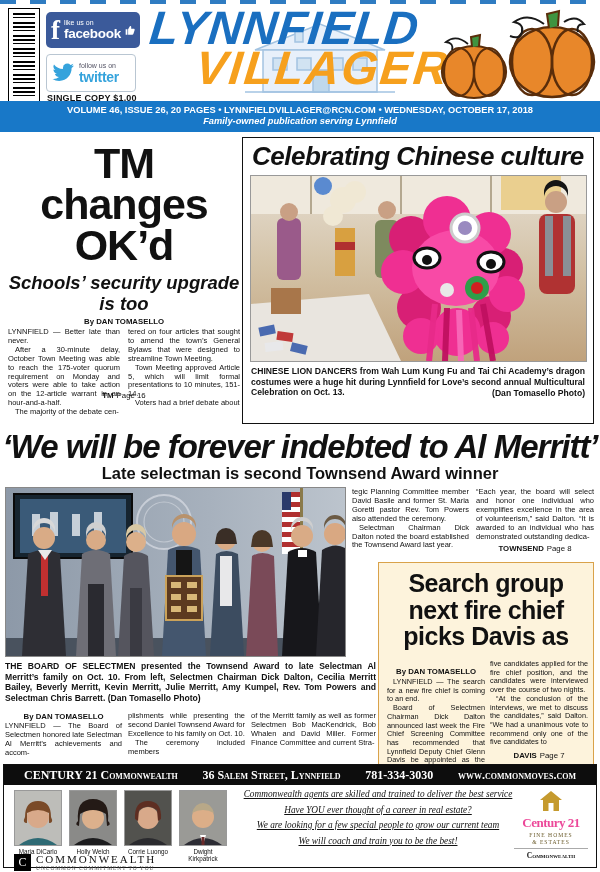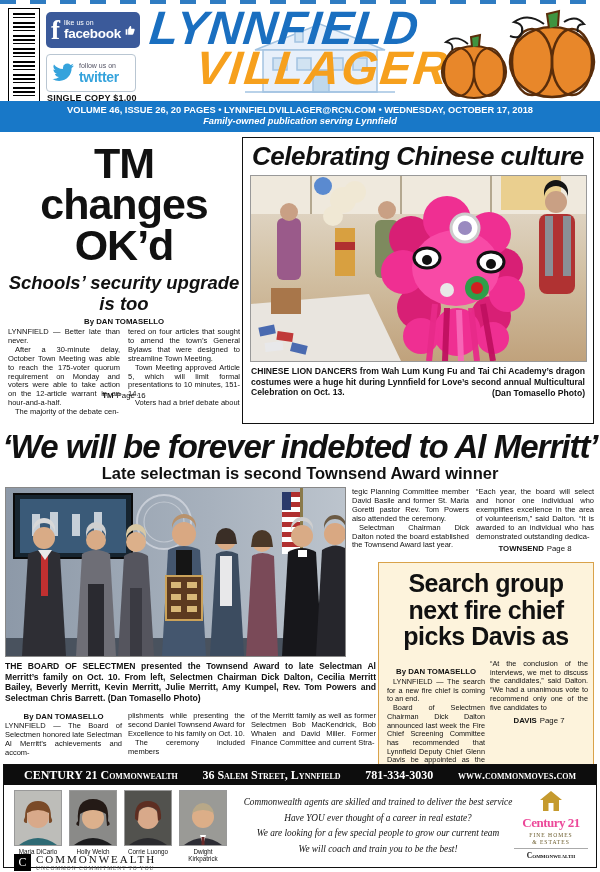--- a/index.html
+++ b/index.html
@@ -84,21 +84,21 @@
 
   
   .ad-box{left:3px;top:764px;width:594px;height:104px;border:1.5px solid #111;box-sizing:border-box;background:#fff;}
   .c21bar{position:absolute;left:0;top:0;width:100%;height:20px;background:#0d0d0d;display:flex;
         align-items:center;justify-content:space-between;padding:0 20px;box-sizing:border-box;}
   .c21bar span{font-family:"Liberation Serif",serif;font-variant:small-caps;font-weight:bold;font-size:12px;color:#fff;}
   .agents{position:absolute;left:10px;top:25px;display:flex;gap:7px;}
   .agent{width:48px;text-align:center;}
   .agent .pic{width:46px;height:54px;border:1px solid #999;overflow:hidden;display:block;margin:0 auto;}
   .agent .nm{font-size:6.3px;margin-top:2px;}
-  .adlines{position:absolute;left:238px;top:32px;width:272px;}
+  .adlines{position:absolute;left:238px;top:24px;width:272px;text-decoration:underline;}
   .adline{font-family:"Liberation Serif",serif;font-style:italic;font-size:9.3px;text-align:center;margin-bottom:5px;line-height:10.5px;}
   .c21logo{position:absolute;right:8px;top:26px;width:74px;text-align:center;}
   .c21name{font-family:"Liberation Serif",serif;font-size:13px;font-weight:bold;color:#ec4899;letter-spacing:-0.5px;}
   .c21sub{font-family:"Liberation Serif",serif;font-size:5.6px;color:#6a5a2a;letter-spacing:1px;margin-top:1px;}
   .c21cw{font-family:"Liberation Serif",serif;font-variant:small-caps;font-weight:bold;font-size:7.5px;margin-top:3px;
         border-top:1px solid #aaa;padding-top:2px;}
   .cw-logo{position:absolute;left:10px;top:88px;display:flex;align-items:center;gap:5px;}
   .cw-sq{width:17px;height:17px;background:#000;color:#fff;font-family:"Liberation Serif",serif;
         font-size:12px;display:flex;align-items:center;justify-content:center;}
   .cw-name{font-family:"Liberation Serif",serif;font-size:11px;letter-spacing:2px;}
@@ -396,20 +396,21 @@
       <div>Search group</div>
       <div>next fire chief</div>
       <div>picks Davis as</div>
     </div>
     <div class="davis-c1 davis-col">
       <div class="byline davis-by">By DAN TOMASELLO</div>
       <p>LYNNFIELD — The search for a new fire chief is coming to an end.</p>
         <p>Board of Selectmen Chairman Dick Dalton announced last week the Fire Chief Screening Committee has recommended that Lynnfield Deputy Chief Glenn Davis be appointed as the next leader of the Fire Department. He said</p>
     </div>
     <div class="davis-c2 davis-col">
+      <p>five candidates applied for the fire chief position, and the candidates were interviewed over the course of two nights.</p>
         <p>“At the conclusion of the interviews, we met to discuss the candidates,” said Dalton. “We had a unanimous vote to recommend only one of the five candidates to</p>
       <div class="jump mer-jump">
         <b>DAVIS</b><span>Page 7</span>
       </div>
     </div>
   </div>
 
   <div class="abs ad-box">
     <div class="c21bar">
       <span>CENTURY 21 Commonwealth</span>

